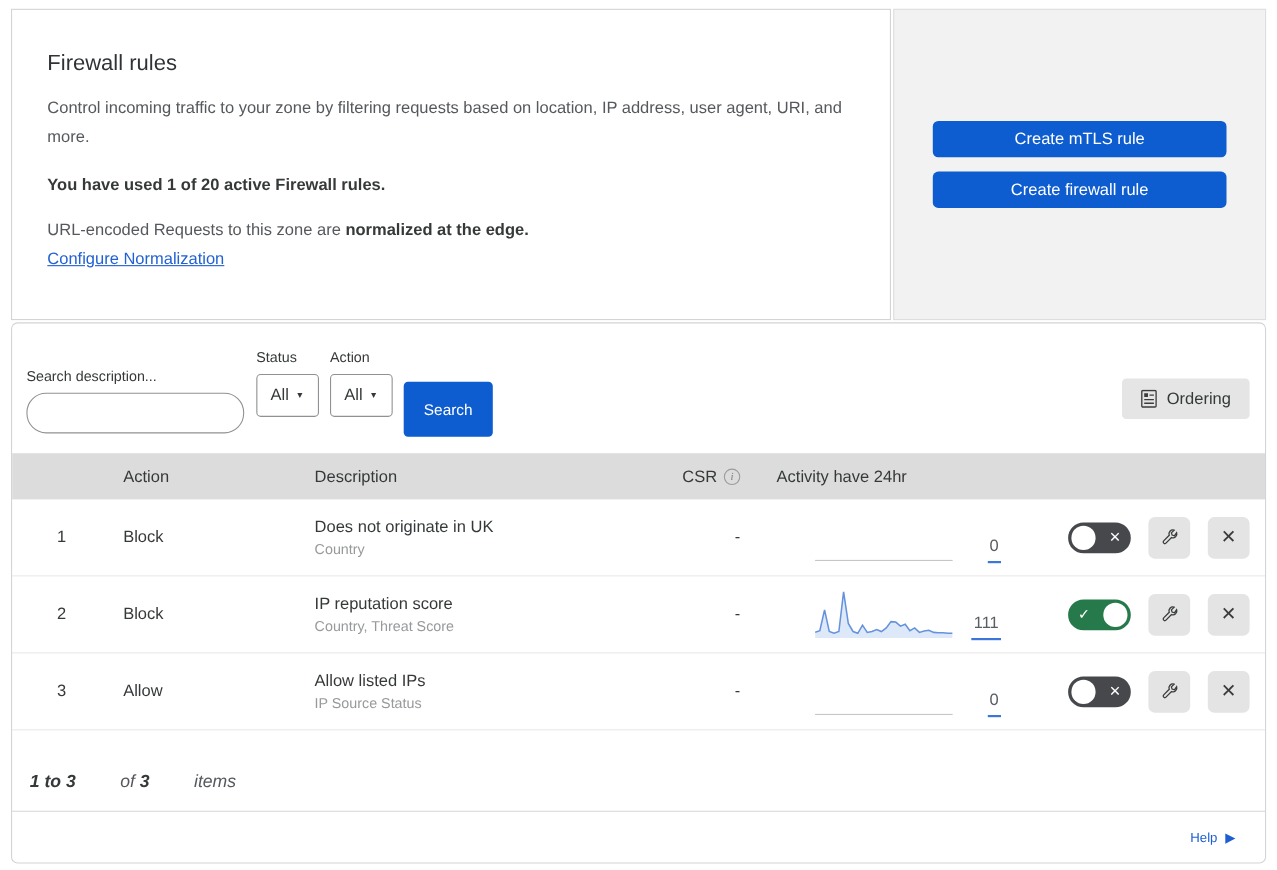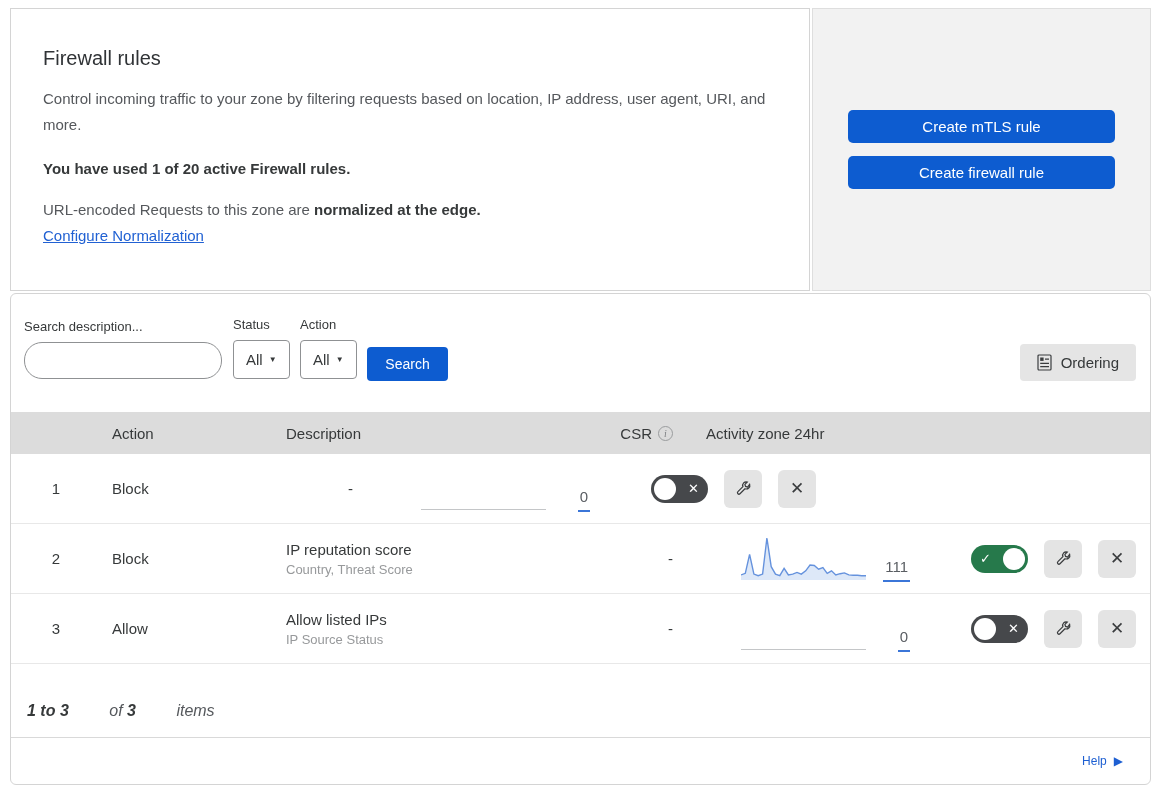--- a/index.html
+++ b/index.html
@@ -21,32 +21,32 @@
     font-family:inherit; border:none; border-radius:5px; cursor:pointer; }
 
   
   .bottom-card { position:absolute; top:293px; left:10px; width:1141px; height:492px;
     background:#fff; border:1px solid #d4d4d4; border-radius:6px; overflow:hidden; }
 
   
   .filterbar { position:relative; height:118px; }
   .fgroup { position:absolute; }
   .fgroup label { display:block; font-size:13px; color:#36393a; margin-bottom:8px; cursor:default; }
-  .search-group { left:13px; top:25px; }
+  .search-group { left:13px; top:40px; }
   .search-box { width:198px; height:37px; border:1px solid #8f9193; border-radius:18px;
     display:flex; align-items:center; padding-left:13px; gap:8px; background:#fff; }
   .search-box input { border:none; outline:none; flex:1; height:30px; font-size:14px;
     font-family:inherit; background:transparent; border-radius:15px; }
   .status-group { left:222px; top:23px; }
   .action-group { left:289px; top:23px; }
   .dropdown { height:39px; border:1px solid #8f9193; border-radius:4px; background:#fff;
     display:flex; align-items:center; justify-content:center; gap:6px; padding:0 12px;
     font-size:15px; cursor:pointer; }
   .caret { font-size:8px; color:#36393a; }
-  .search-btn { position:absolute; left:356px; top:53px; width:81px; height:34px;
+  .search-btn { position:absolute; left:356px; top:53px; width:81px; height:50px;
     background:#0d5cd0; color:#fff; border:none; border-radius:4px; font-size:14px;
     font-family:inherit; cursor:pointer; }
   .ordering-btn { position:absolute; right:14px; top:50px; height:37px; padding:0 17px;
     background:#e5e5e5; border:none; border-radius:4px; display:flex; align-items:center;
     gap:9px; font-size:15px; color:#36393a; font-family:inherit; cursor:pointer; }
 
   
   .thead { display:flex; align-items:center; height:42px; background:#dcdcdc;
     font-size:15px; color:#36393a; }
   .trow { display:flex; align-items:center; height:70px; border-bottom:1px solid #e8e8e8;
@@ -148,27 +148,31 @@
   </div>
 
   <div class="thead">
     <div class="c-num"></div>
     <div class="c-action">Action</div>
     <div class="c-desc">Description</div>
     <div class="c-csr c-csr-h">
       <span>CSR</span>
       <span class="info-i">i</span>
     </div>
-    <div class="c-act-h">Activity zone 24hr</div>
+    <div class="c-act-h">Activity have 24hr</div>
     <div class="c-ctrl"></div>
   </div>
 
   <div class="trow">
     <div class="c-num">1</div>
     <div class="c-action">Block</div>
+    <div class="c-desc">
+      <div class="desc-main">Does not originate in UK</div>
+      <div class="desc-sub">Country</div>
+    </div>
     <div class="c-csr">-</div>
     <div class="c-act">
       <div class="flatline"></div>
       <a class="act-value">0</a>
     </div>
     <div class="c-ctrl">
       <div class="toggle off">
         <span class="knob"></span>
         <span class="tg-glyph">✕</span>
       </div>

